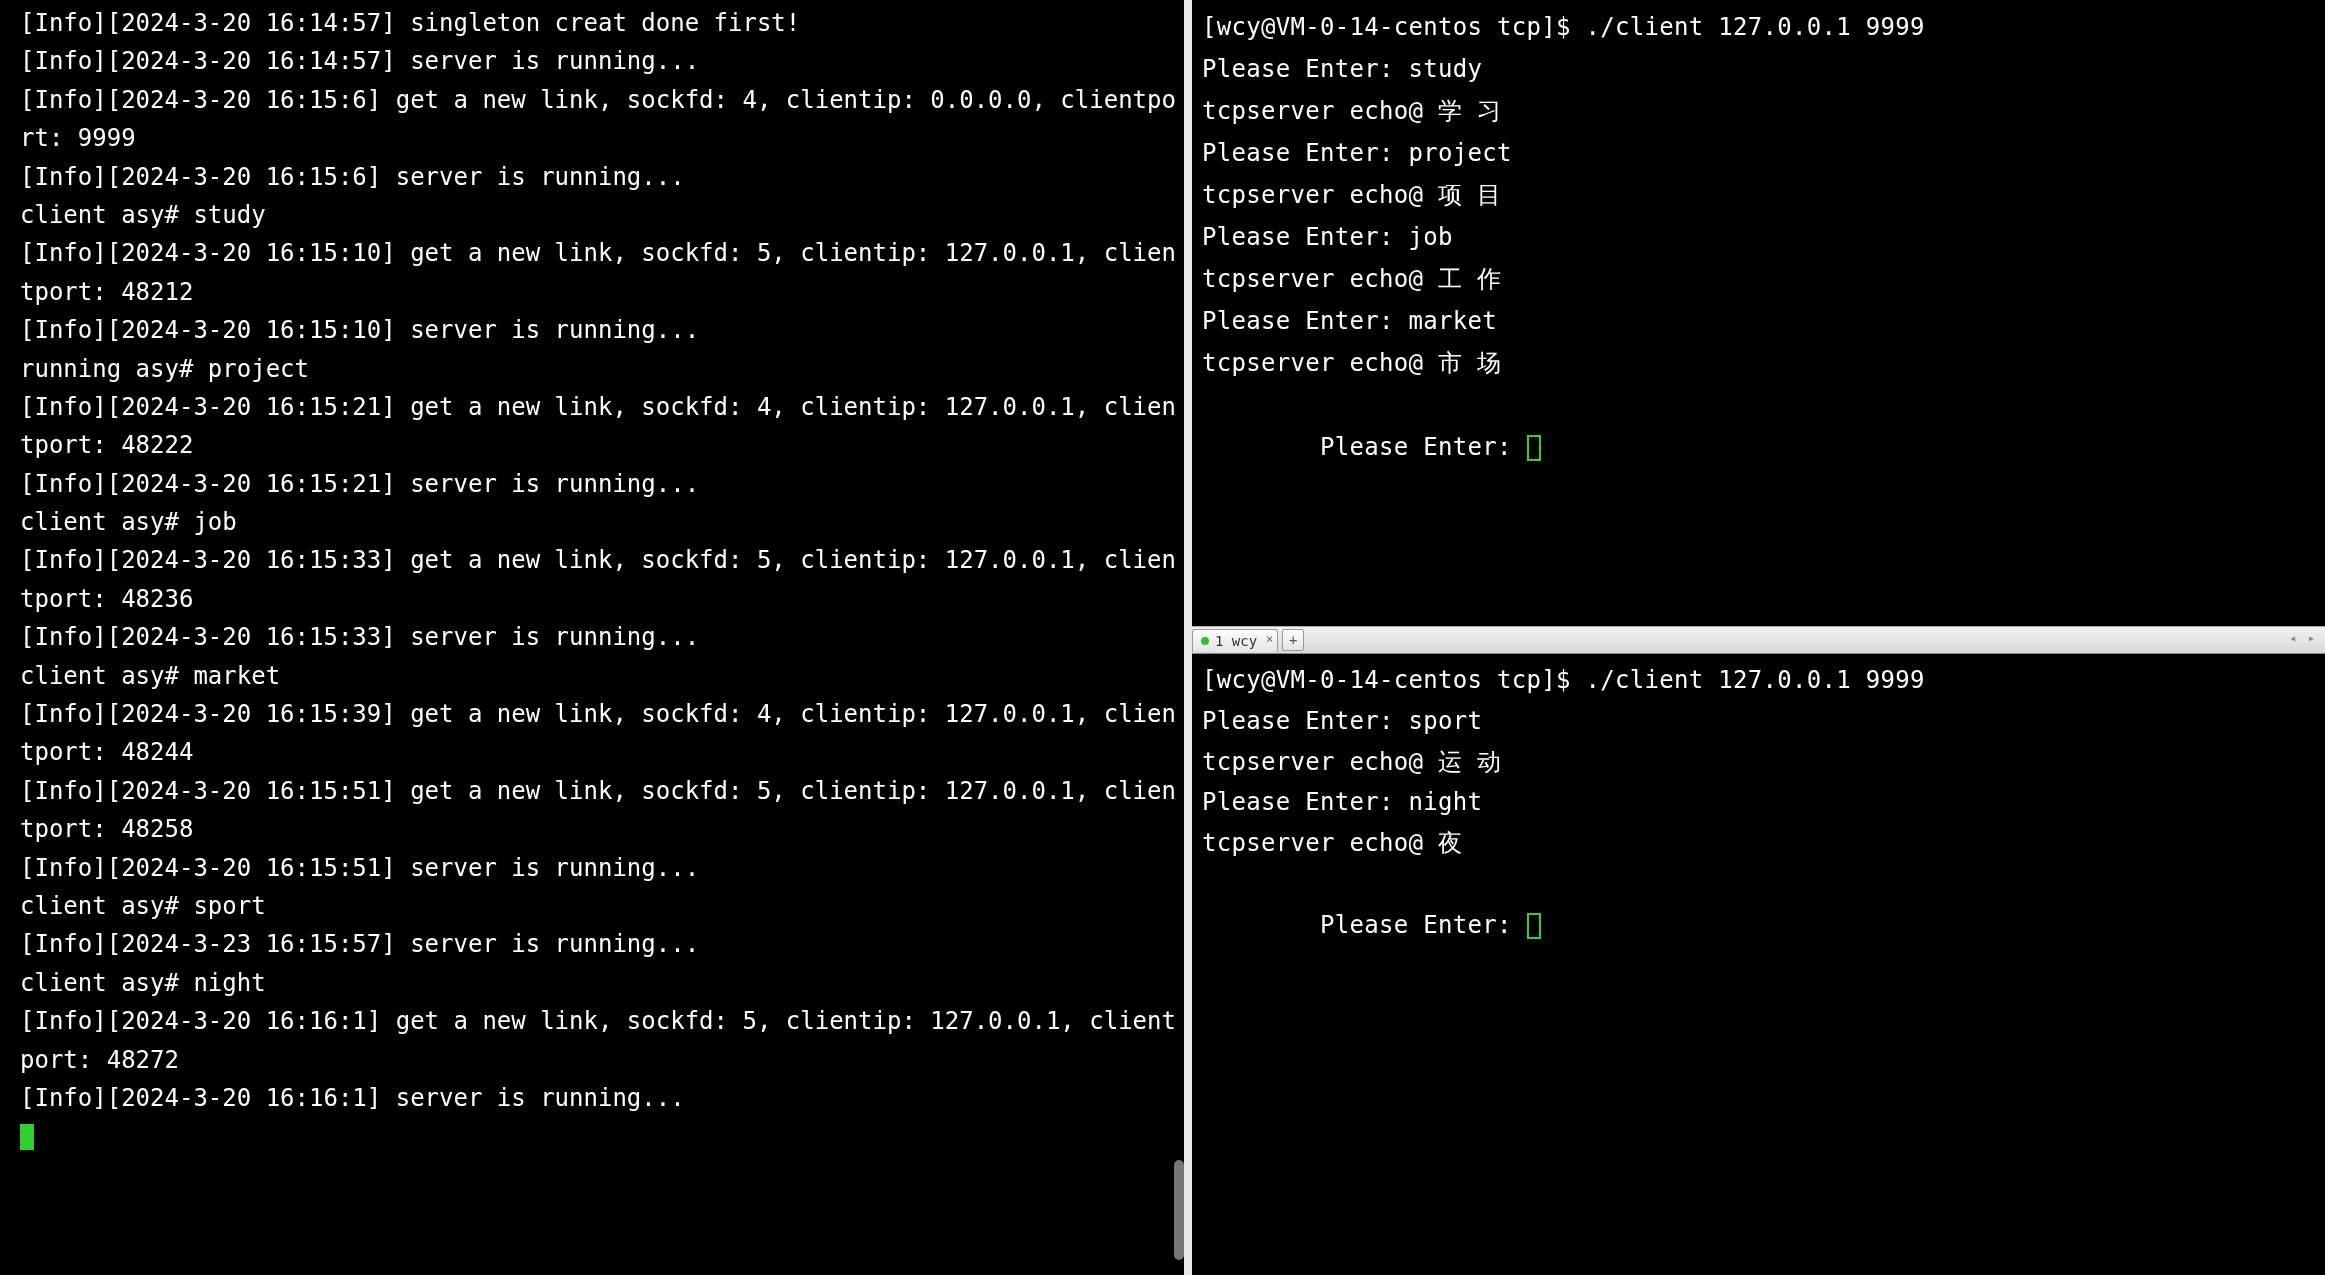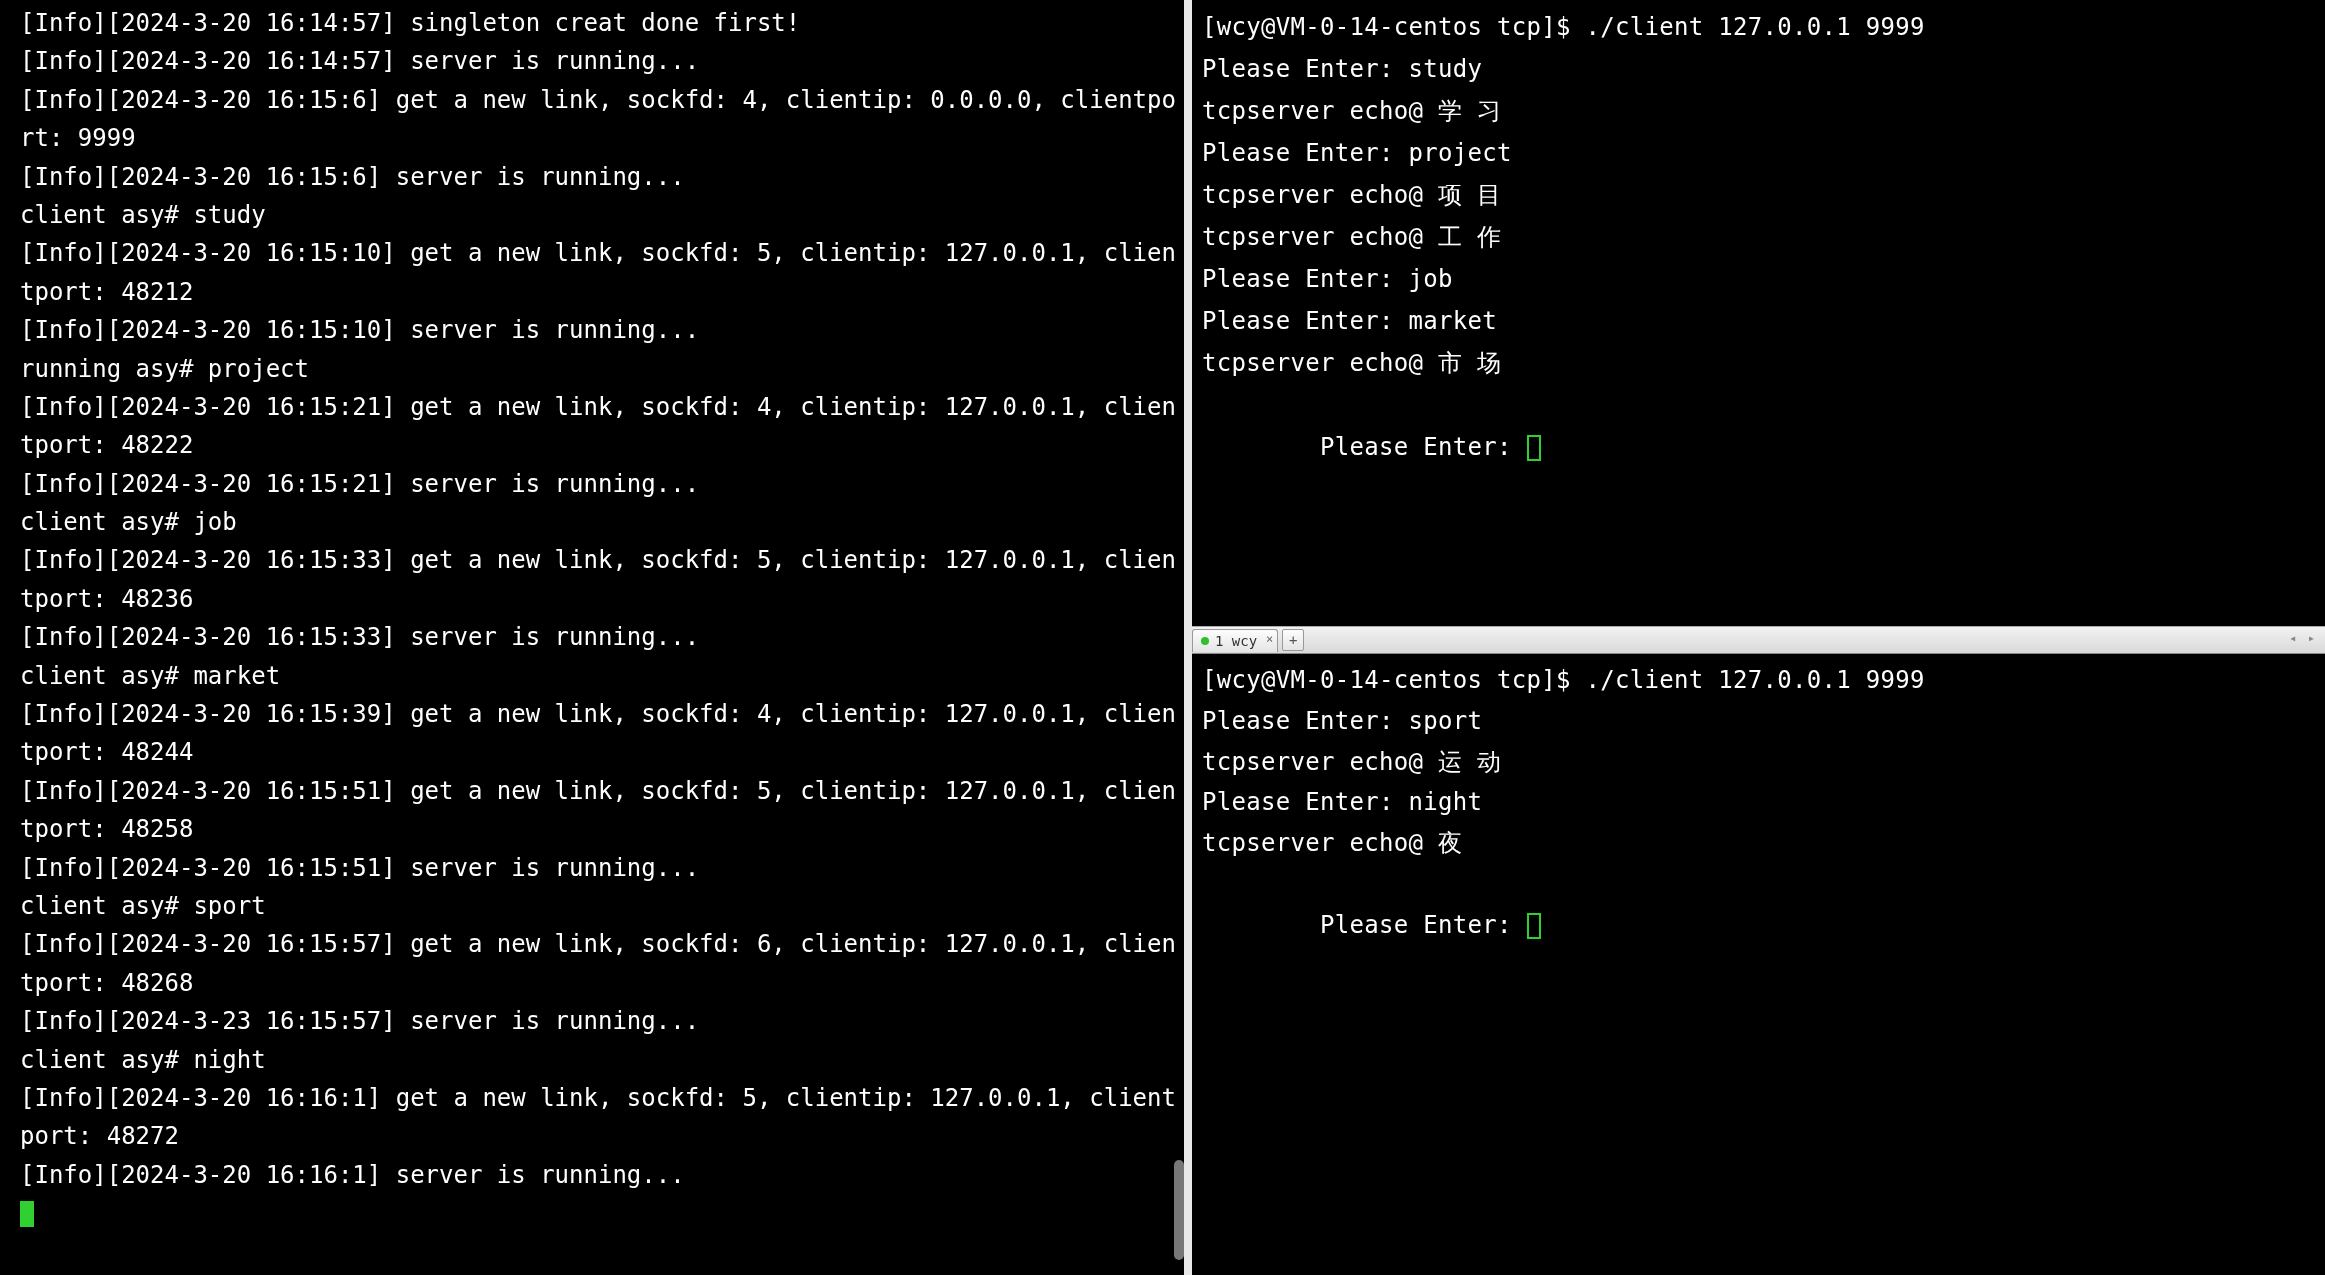--- a/index.html
+++ b/index.html
@@ -156,41 +156,40 @@
     <div class="term-line">[Info][2024-3-20 16:15:21] get a new link, sockfd: 4, clientip: 127.0.0.1, clientport: 48222</div>
     <div class="term-line">[Info][2024-3-20 16:15:21] server is running...</div>
     <div class="term-line">client asy# job</div>
     <div class="term-line">[Info][2024-3-20 16:15:33] get a new link, sockfd: 5, clientip: 127.0.0.1, clientport: 48236</div>
     <div class="term-line">[Info][2024-3-20 16:15:33] server is running...</div>
     <div class="term-line">client asy# market</div>
     <div class="term-line">[Info][2024-3-20 16:15:39] get a new link, sockfd: 4, clientip: 127.0.0.1, clientport: 48244</div>
     <div class="term-line">[Info][2024-3-20 16:15:51] get a new link, sockfd: 5, clientip: 127.0.0.1, clientport: 48258</div>
     <div class="term-line">[Info][2024-3-20 16:15:51] server is running...</div>
     <div class="term-line">client asy# sport</div>
-    <div class="term-line">[Info][2024-3-20 16:15:57] get a new link, sockfd: 6, clientip: 127.0.0.1, clientport: 48268</div>
     <div class="term-line">[Info][2024-3-23 16:15:57] server is running...</div>
     <div class="term-line">client asy# night</div>
     <div class="term-line">[Info][2024-3-20 16:16:1] get a new link, sockfd: 5, clientip: 127.0.0.1, clientport: 48272</div>
     <div class="term-line">[Info][2024-3-20 16:16:1] server is running...</div>
     <div class="term-line"><span class="cursor-block"></span></div>
     <div class="scrollbar-left"></div>
   </div>
 
   <div class="divider"></div>
 
   <div class="right-col">
 
     <div class="right-top">
       <div class="term-line">[wcy@VM-0-14-centos tcp]$ ./client 127.0.0.1 9999</div>
       <div class="term-line">Please Enter: study</div>
       <div class="term-line">tcpserver echo@ 学 习</div>
       <div class="term-line">Please Enter: project</div>
       <div class="term-line">tcpserver echo@ 项 目</div>
+      <div class="term-line">Please Enter: job</div>
       <div class="term-line">tcpserver echo@ 工 作</div>
-      <div class="term-line">Please Enter: job</div>
       <div class="term-line">Please Enter: market</div>
       <div class="term-line">tcpserver echo@ 市 场</div>
       <div class="term-line">
         <span>Please Enter: </span><span class="cursor-outline"></span>
       </div>
     </div>
 
     <div class="tabbar">
       <div class="tab">
         <span class="dot"></span>

